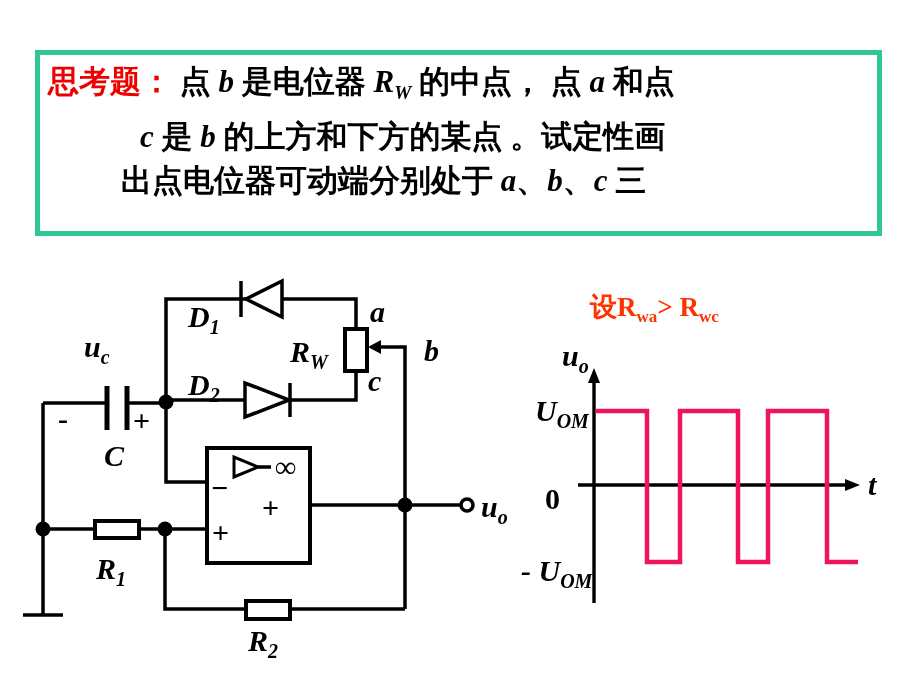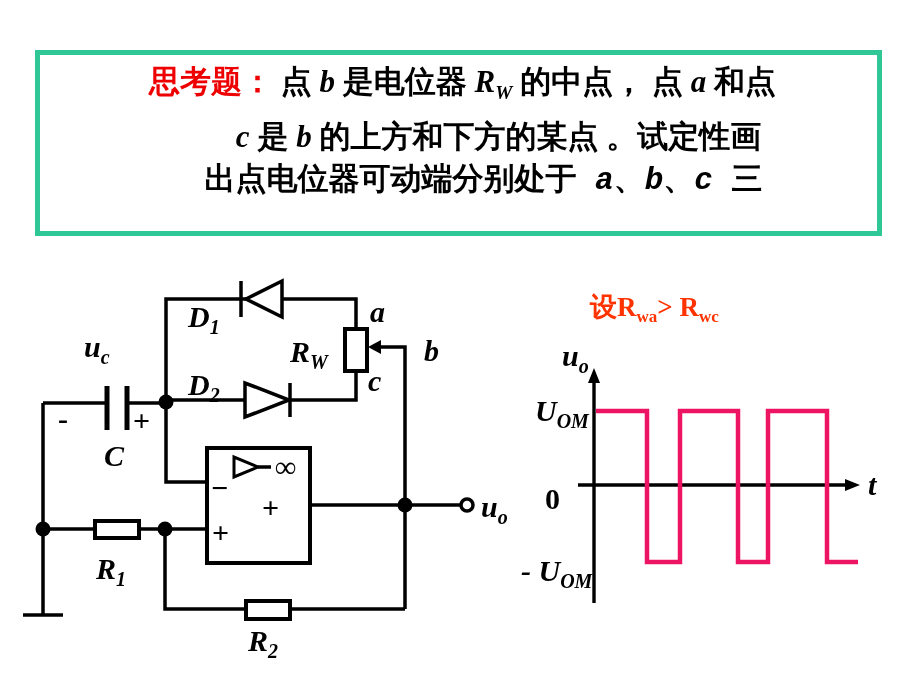--- a/index.html
+++ b/index.html
@@ -1,17 +1,17 @@
 <!DOCTYPE html>
 <html><head>
 <meta charset="utf-8">
 <style>
   html,body{margin:0;padding:0;background:#ffffff;}
   #slide{position:relative;width:920px;height:690px;background:#ffffff;overflow:hidden;
-         font-family:"Liberation Serif", serif;text-align:center;}
+         font-family:"Liberation Serif", serif;}
 
   
   #title-box{position:absolute;left:35px;top:50px;width:847px;height:186px;
              box-sizing:border-box;border:5px solid #2fc795;background:#ffffff;
              padding-top:5px;}
   .tline{font-size:31px;font-weight:bold;line-height:44px;color:#000;white-space:nowrap;}
   .tline .red{color:#ee0000;}
   .tline .var{font-style:italic;}
   .tline sub{font-size:0.62em;font-style:italic;font-weight:bold;}
 
@@ -31,22 +31,22 @@
   .chart-title{font-family:"Liberation Serif", serif;font-weight:bold;font-size:27px;}
   .chart-title .csub{font-size:17px;}
 </style>
 </head>
 <body>
 
 <div id="slide">
 
   <div id="title-box">
     <div class="tline" style="padding-left:8px;"><span class="red">思考题：</span><span> 点 </span><span class="var">b</span><span> 是电位器 </span><span class="var">R<sub>W</sub></span><span> 的中点， 点 </span><span class="var">a</span><span> 和点</span></div>
-    <div class="tline" style="padding-left:80px;"><span class="var">c</span><span> 是 </span><span class="var">b</span><span> 的上方和下方的某点 。试定性画</span></div>
-    <div class="tline" style="padding-left:50px;font-family:Liberation Mono, monospace;"><span>出点电位器可动端分别处于 </span><span class="var">a</span><span>、</span><span class="var">b</span><span>、</span><span class="var">c</span><span> 三</span></div>
+    <div class="tline" style="padding-left:100px;"><span class="var">c</span><span> 是 </span><span class="var">b</span><span> 的上方和下方的某点 。试定性画</span></div>
+    <div class="tline" style="padding-left:81px;"><span>出点电位器可动端分别处于 </span><span class="var">a</span><span>、</span><span class="var">b</span><span>、</span><span class="var">c</span><span> 三</span></div>
   </div>
 
   <svg id="art" width="920" height="690" viewBox="0 0 920 690">
 
     <g>
 
       <path class="wire" d="M166,400 L166,299 L356,299 L356,329"></path>
       <path class="wire" d="M356,371 L356,400 L166,400"></path>
       <path class="wire" d="M43,403 L107,403"></path>
       <path class="wire" d="M127,403 L166,403"></path>

